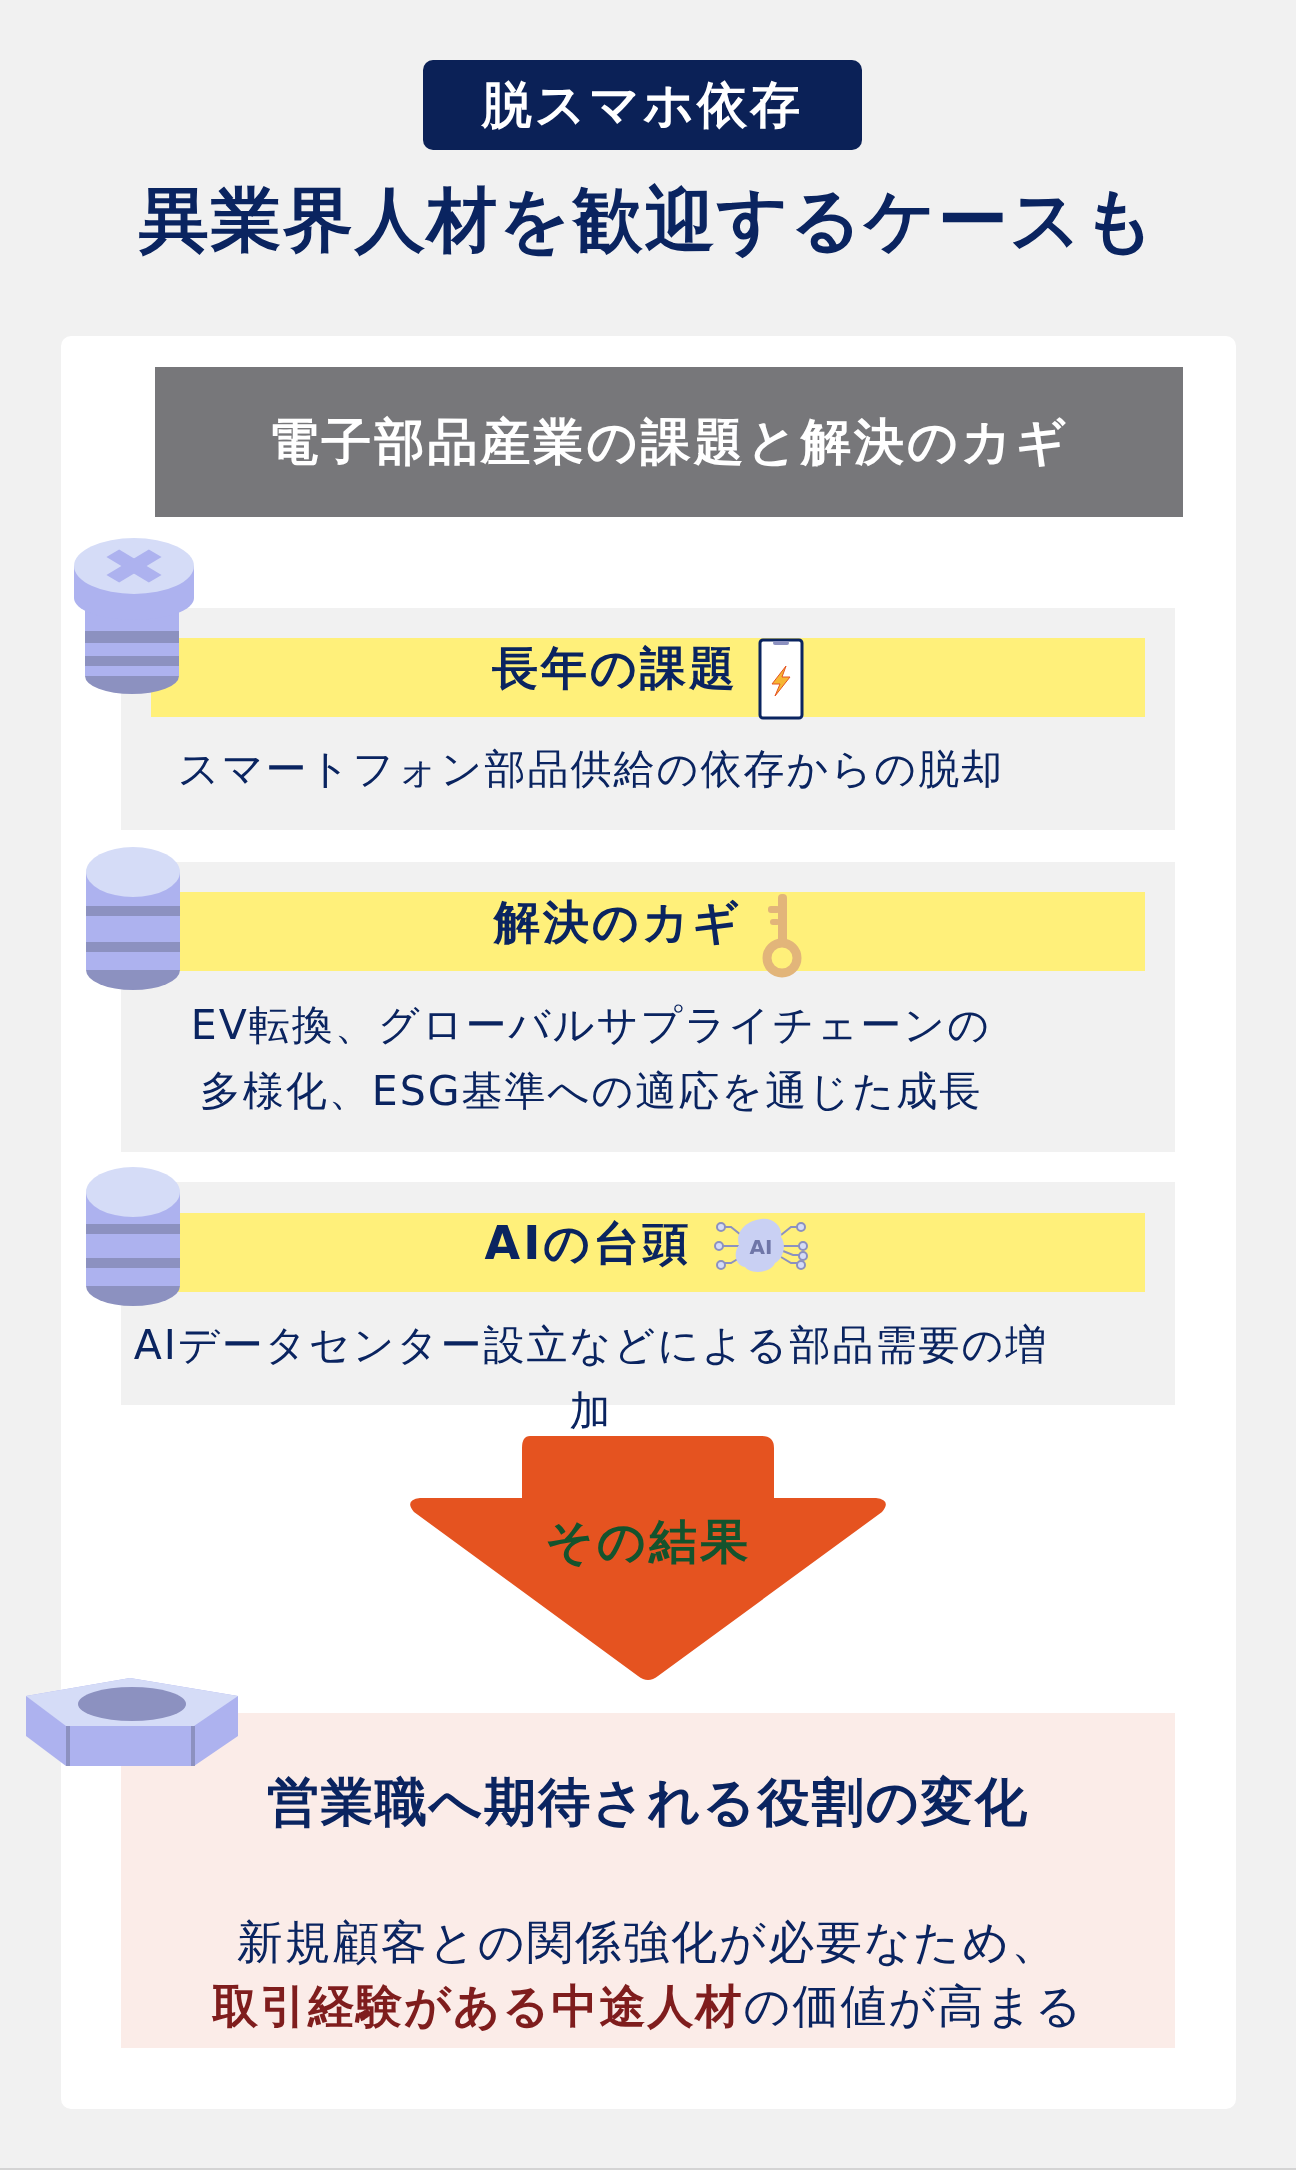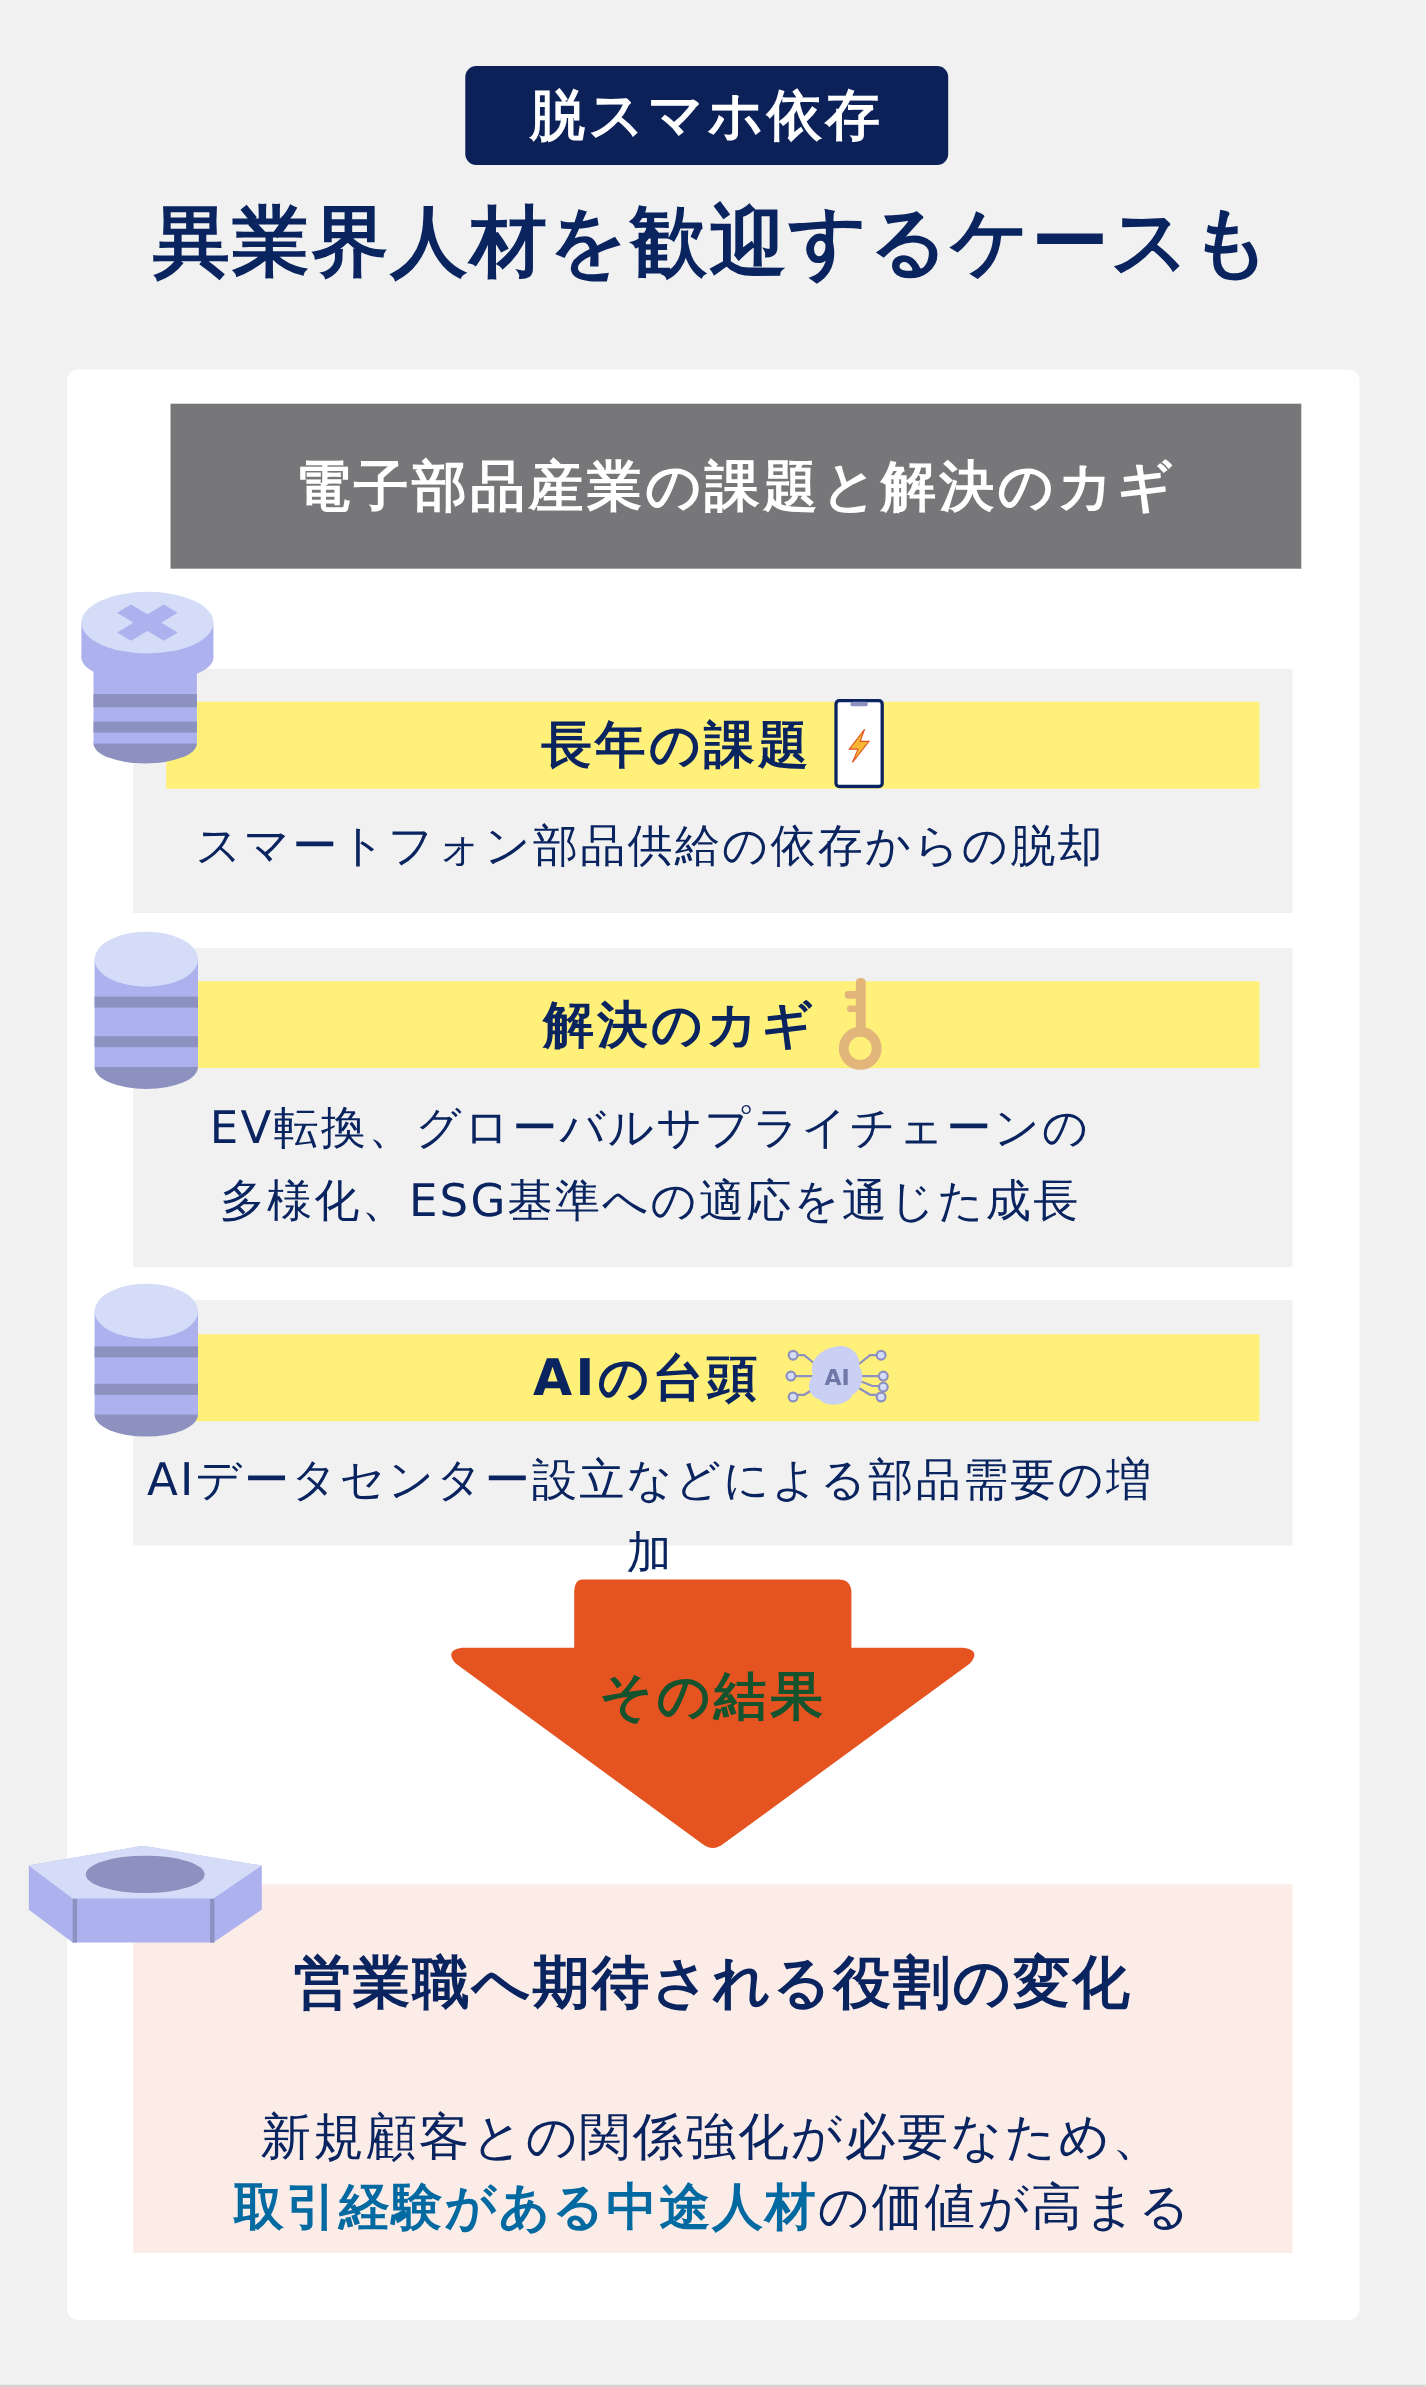--- a/index.html
+++ b/index.html
@@ -28,21 +28,21 @@
   }
   .section-header {
     left: 134px; top: 367px; width: 1028px; height: 150px;
     background: #77777a;
     display: flex; align-items: center; justify-content: center;
     color: #fff; font-weight: bold; font-size: 50px; letter-spacing: 3px; margin-left: 21px;
   }
   .item-box { left: 121px; width: 1054px; background: #f1f1f1; }
   .yellow-bar {
     left: 151px; width: 994px; height: 79px; background: #fff07a;
-    display: flex; align-items: center; justify-content: center;
+    display: flex; align-items: flex-start; justify-content: center;
   }
   .item-title {
     font-weight: bold; font-size: 46px; color: #0a2460; letter-spacing: 3px;
   }
   .item-icon { margin-left: 20px; display: inline-block; }
   .item-body {
     left: 121px; width: 940px; text-align: center;
     font-size: 41px; color: #0a2460; letter-spacing: 2px; line-height: 66px;
   }
   .arrow-wrap { left: 400px; top: 1430px; width: 496px; height: 260px; }
@@ -54,21 +54,21 @@
     left: 121px; top: 1713px; width: 1054px; height: 335px; background: #fbece8;
   }
   .result-title {
     left: 121px; top: 1768px; width: 1054px; text-align: center;
     font-weight: bold; font-size: 52px; color: #0a2460; letter-spacing: 2px;
   }
   .result-body {
     left: 121px; top: 1870px; width: 1054px; text-align: center;
     font-size: 46px; color: #0a2460; letter-spacing: 2px; line-height: 64px; margin-top: 40px;
   }
-  .highlight { color: #0369a1; font-weight: bold; }
+  .highlight { color: #7f1d1d; font-weight: bold; }
   .bottom-line { left: 0; top: 2168px; width: 1296px; height: 2px; background: #d4d4d4; }
 </style>
 </head>
 <body>
 
 <div class="abs badge">
   <span>脱スマホ依存</span>
 </div>
 <div class="abs main-title">異業界人材を歓迎するケースも</div>
 

